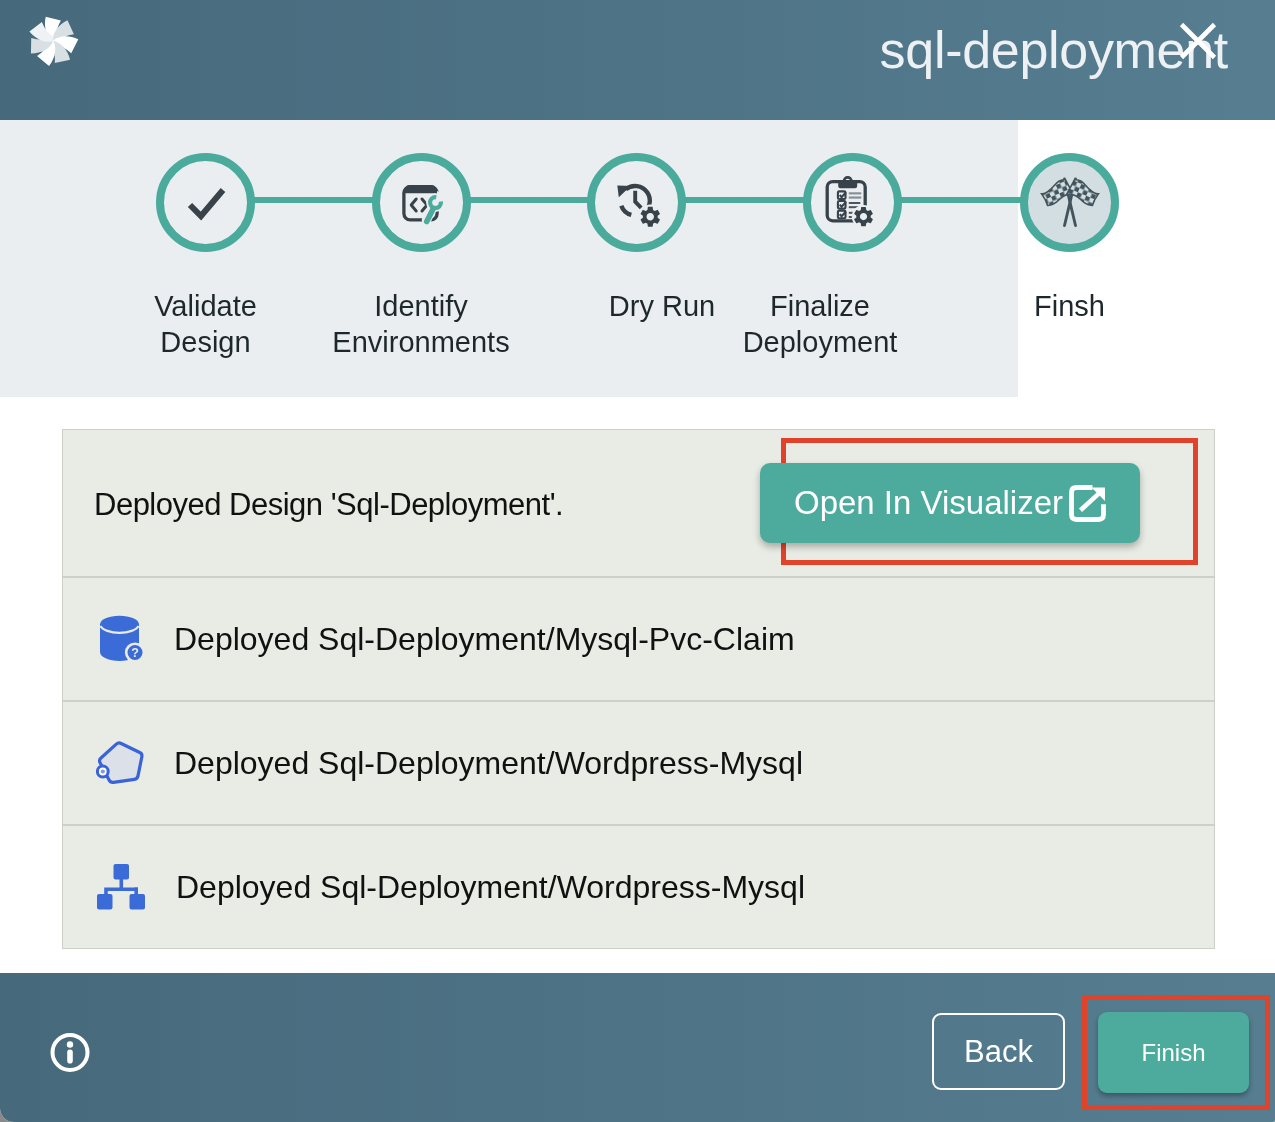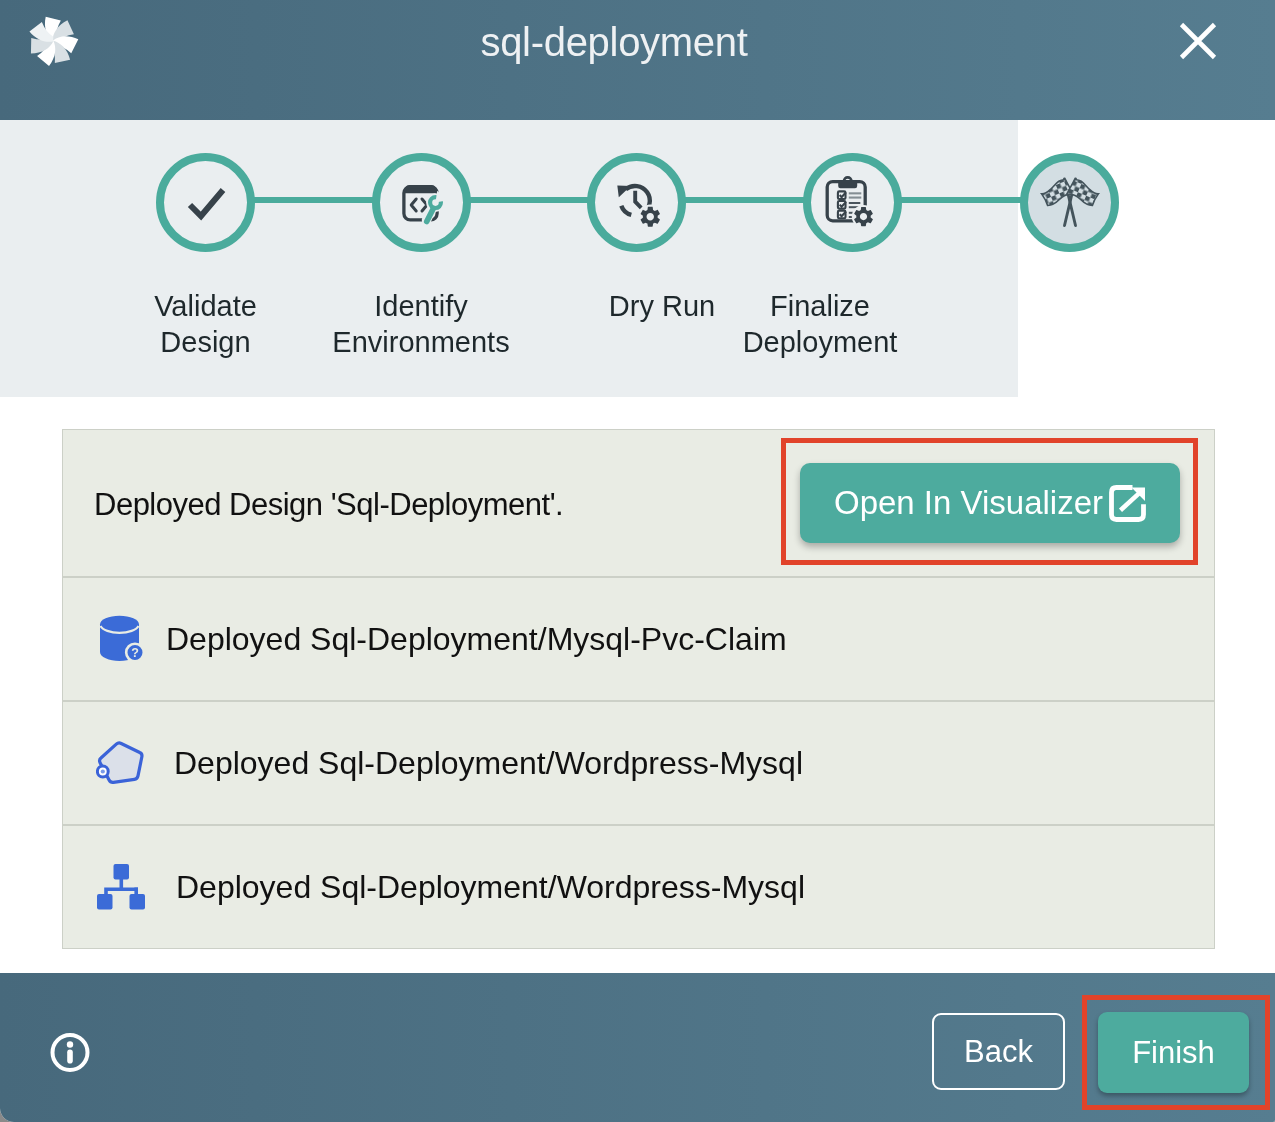--- a/index.html
+++ b/index.html
@@ -3,49 +3,49 @@
 <meta charset="utf-8">
 <style>
   * { margin:0; padding:0; box-sizing:border-box; }
   html,body { width:1275px; height:1122px; background:#8a8a8a; overflow:hidden; }
   body { font-family:"Liberation Sans", sans-serif; position:relative; }
   .modal { position:absolute; left:0; top:0; width:1275px; height:1122px; background:#fff;
            border-bottom-left-radius:14px; border-bottom-right-radius:2px; overflow:hidden; }
   
   .hdr { position:absolute; left:0; top:0; width:1275px; height:120px;
          background:linear-gradient(90deg,#47697c 0%,#567d90 100%); }
-  .hdr .title { position:absolute; left:0; top:20px; width:1228px; text-align:center;
-                color:#eef1f3; font-size:40px; letter-spacing:-0.3px; }
+  .hdr .title { position:absolute; left:0; top:20px; width:1228px; text-align:right;
+                color:#eef1f3; font-size:52px; letter-spacing:-0.3px; }
   .logo { position:absolute; left:26px; top:14px; width:54px; height:54px; }
   .closex { position:absolute; left:1179px; top:22px; width:38px; height:38px; }
   
   .stepper { position:absolute; left:0; top:120px; width:1018px; height:277px; background:#eaeef0; }
   .connector { position:absolute; left:205px; top:77px; width:864px; height:6px; background:#4aab9c; }
   .step { position:absolute; top:33px; width:99px; height:99px; border-radius:50%;
           background:#eaeef0; border:8px solid #4aab9c; display:flex; align-items:center; justify-content:center; }
   .step.active { background:#d3dee3; }
   .slabel { position:absolute; top:168px; width:260px; text-align:center; font-size:29px;
             line-height:36px; color:#1e282c; }
   
   .row { position:absolute; left:62px; width:1153px; background:#e9ece4; border:1px solid #ccd0c7;
          display:flex; align-items:center; }
   .rowtext { font-size:32px; color:#111; }
   
   .redbox { position:absolute; border:5px solid #e1432a; }
-  .btn-visual { position:absolute; left:800px; top:463px; width:380px; height:80px; background:#4dab9e;
+  .btn-visual { position:absolute; left:760px; top:463px; width:380px; height:80px; background:#4dab9e;
                 border-radius:10px; color:#fff; font-size:33px; display:flex; align-items:center;
                 justify-content:center; gap:6px; box-shadow:0 4px 7px rgba(0,0,0,0.28); }
   
   .ftr { position:absolute; left:0; top:973px; width:1275px; height:149px;
          background:linear-gradient(90deg,#47697c 0%,#567d90 100%); }
   .btn-back { position:absolute; left:932px; top:1013px; width:133px; height:77px; border:2px solid #fff;
               border-radius:9px; background:transparent; color:#fff; font-size:31px;
               display:flex; align-items:center; justify-content:center; }
   .btn-finish { position:absolute; left:1098px; top:1012px; width:151px; height:81px; background:#4dab9e;
-                border-radius:9px; color:#fff; font-size:31px; display:flex; align-items:center;
+                border-radius:9px; color:#fff; font-size:24px; display:flex; align-items:center;
                 justify-content:center; box-shadow:0 3px 5px rgba(0,0,0,0.3); }
 </style>
 </head>
 <body>
 <div class="modal">
 
   <div class="hdr">
     <svg class="logo" viewBox="0 0 100 100">
       <g>
         <path transform="rotate(0 50 50)" fill="#ffffff" d="M49.5 50.5 C 38.5 42 32 25 36.5 5 L 64.5 12 Q 54.5 29.5 56.5 45.5 Z"></path>
@@ -141,34 +141,35 @@
         </g>
         <g transform="rotate(23 37.5 9)">
         <path d="M37 8 C43 4 49 9 55 11 C59 12.5 62.5 12.5 64.5 11.5 C63.5 16 63 20 63.5 24.5 C60 26 55 25.5 50 23.5 C45 21.5 40 21.5 35.5 24.5 Z" fill="url(#chk)" stroke="#44545c" stroke-width="1.6"></path>
         </g>
       </svg>
     </div>
     <div class="slabel" style="left:75.5px;">Validate<br>Design</div>
     <div class="slabel" style="left:291px;">Identify<br>Environments</div>
     <div class="slabel" style="left:532px;">Dry Run</div>
     <div class="slabel" style="left:690px;">Finalize<br>Deployment</div>
+    <div class="slabel" style="left:939.5px;">Finsh</div>
   </div>
 
   <div class="row" style="top:429px; height:148px;">
     <div class="rowtext" style="margin-left:31px; padding-top:4px; font-size:31px; letter-spacing:-0.5px;text-align:right;">Deployed Design 'Sql-Deployment'.</div>
   </div>
   <div class="row" style="top:577px; height:124px;">
     <svg style="margin-left:36px;" width="46" height="48" viewBox="0 0 46 48">
       <path d="M1 9.5 V37 a19.5 9 0 0 0 39 0 V9.5 Z" fill="#3b6bd7"></path>
       <ellipse cx="20.5" cy="9.5" rx="19.5" ry="8.8" fill="#3b6bd7"></ellipse>
       <path d="M1.5 11 a19.5 8.8 0 0 0 38 0" fill="none" stroke="#e9ece4" stroke-width="2.2"></path>
       <circle cx="36" cy="37.5" r="8.8" fill="#3b6bd7" stroke="#e9ece4" stroke-width="2.6"></circle>
       <text x="36" y="42" text-anchor="middle" font-size="12.5" font-weight="bold" fill="#e9ece4" font-family="Liberation Sans, sans-serif">?</text>
     </svg>
-    <div class="rowtext" style="margin-left:21px;">Deployed Sql-Deployment/Mysql-Pvc-Claim</div>
+    <div class="rowtext" style="margin-left:29px;">Deployed Sql-Deployment/Mysql-Pvc-Claim</div>
   </div>
   <div class="row" style="top:701px; height:124px;">
     <svg style="margin-left:33px;" width="50" height="48" viewBox="0 0 50 48">
       <path d="M23.0 4.6 Q25.5 2.9 28.0 4.6 L45.1 16.2 Q47.6 17.8 46.6 20.7 L40.1 39.1 Q39.1 42.0 36.1 42.0 L14.9 42.0 Q11.9 42.0 10.9 39.1 L4.4 20.7 Q3.4 17.8 5.9 16.2 Z" fill="#dbe0e9" stroke="#3b63d8" stroke-width="3.2" stroke-linejoin="round" transform="rotate(-8 25.5 24.5)"></path>
       <circle cx="6.8" cy="32.5" r="5.4" fill="#fff" stroke="#3b63d8" stroke-width="3"></circle>
       <circle cx="6.8" cy="32.5" r="2.1" fill="#7b9be8"></circle>
     </svg>
     <div class="rowtext" style="margin-left:28px;">Deployed Sql-Deployment/Wordpress-Mysql</div>
   </div>
   <div class="row" style="top:825px; height:124px;">

